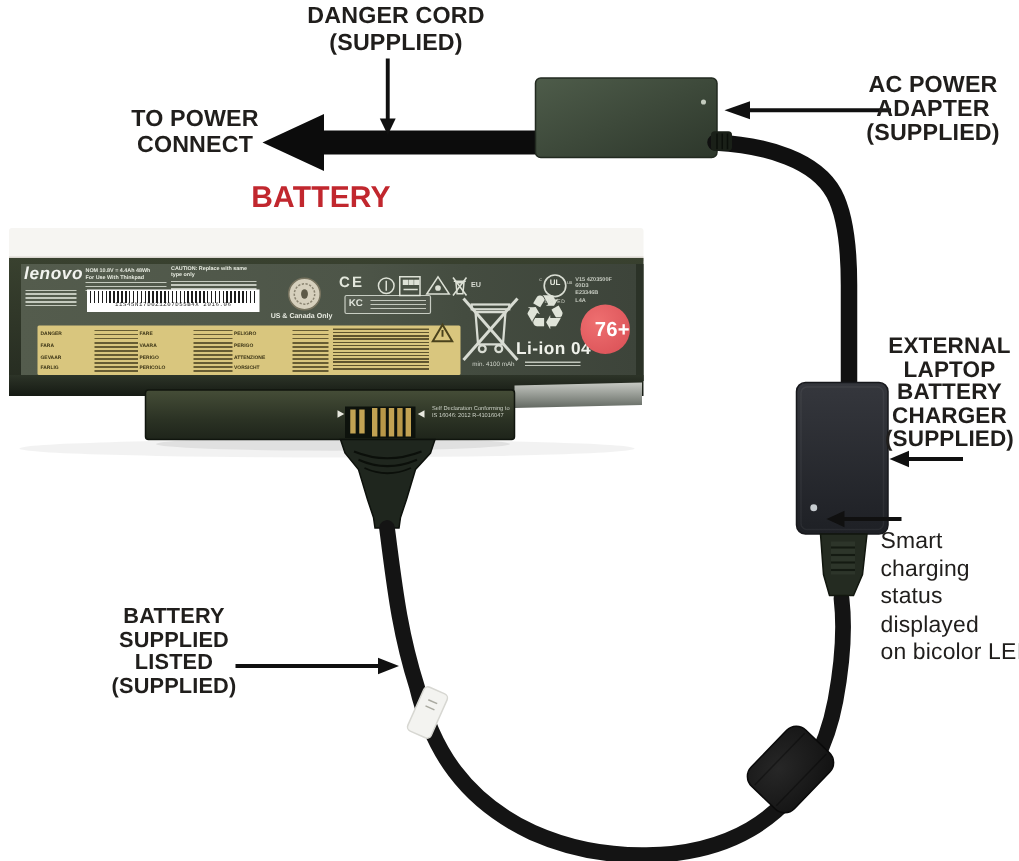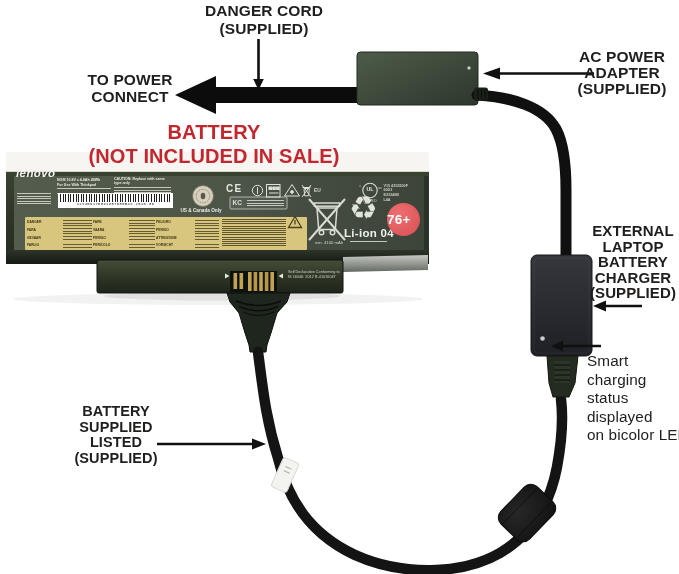--- a/index.html
+++ b/index.html
@@ -14,21 +14,21 @@
   #ann-notice{left:29px;top:121px;width:370px;font-size:20px;line-height:23.5px;color:#c1272e;}
   #ann-charger{left:573px;top:223px;width:120px;font-size:15px;line-height:15.6px;}
   #ann-smart{left:587px;top:352px;width:102px;font-size:15.3px;line-height:18.6px;font-weight:400;text-align:left;}
   #ann-cable{left:43px;top:404px;width:146px;font-size:14.5px;line-height:15.5px;}
   .mc{position:absolute;color:#e6eadf;}
   .ml-l{background:repeating-linear-gradient(180deg,rgba(224,229,218,.8) 0,rgba(224,229,218,.8) .9px,transparent .9px,transparent 2.6px);}
   .ml-d{background:repeating-linear-gradient(180deg,rgba(64,56,26,.75) 0,rgba(64,56,26,.75) .9px,transparent .9px,transparent 2.7px);}
   .ml-d.dense{background:repeating-linear-gradient(180deg,rgba(64,56,26,.8) 0,rgba(64,56,26,.8) 1px,transparent 1px,transparent 2.2px);}
   .badge76{position:absolute;left:387px;top:203px;width:33px;height:33px;border-radius:50%;
            background:radial-gradient(circle at 35% 35%,#ee6f70,#d84e54);
-           color:#fff;font-weight:700;font-size:13.5px;line-height:33px;text-align:left;letter-spacing:.2px;}
+           color:#fff;font-weight:700;font-size:13.5px;line-height:33px;text-align:right;letter-spacing:.2px;}
 </style>
 </head>
 <body>
 
 <div class="stage">
 
 <svg class="photo" width="679" height="574" viewBox="0 0 679 574">
   <defs>
     <linearGradient id="gA" x1="0" y1="0" x2="1" y2="1">
           <stop offset="0" stop-color="#4e5c4a"></stop>
@@ -204,42 +204,41 @@
   <div>TO POWER</div>
   <div>CONNECT</div>
 </div>
 <div class="ann center" id="ann-ac">
   <div>AC POWER</div>
   <div>ADAPTER</div>
   <div>(SUPPLIED)</div>
 </div>
 <div class="ann center" id="ann-notice">
   <div>BATTERY</div>
-  <div>(NOT INCLUDED IN SALE)</div>
 </div>
 <div class="ann center" id="ann-charger">
   <div>EXTERNAL</div>
   <div>LAPTOP</div>
   <div>BATTERY</div>
   <div>CHARGER</div>
   <div>(SUPPLIED)</div>
 </div>
 <div class="ann" id="ann-smart">
   <div>Smart charging</div>
   <div>status displayed</div>
   <div>on bicolor LED</div>
 </div>
 <div class="ann center" id="ann-cable">
   <div>BATTERY</div>
   <div>SUPPLIED</div>
   <div>LISTED</div>
   <div>(SUPPLIED)</div>
 </div>
 
-<div class="mc" style="left:16px;top:167px;font-size:11.5px;font-style:italic;font-weight:800;letter-spacing:.4px;color:#f2f3ee;">lenovo</div>
+<div class="mc" style="left:16px;top:177px;font-size:11.5px;font-style:italic;font-weight:800;letter-spacing:.4px;color:#f2f3ee;">lenovo</div>
 <div class="mc ml-l" style="left:17px;top:193px;width:34px;height:13px;"></div>
 
 <div class="mc" style="left:57px;top:178px;width:54px;font-size:3.6px;line-height:4.6px;font-weight:700;">
   <div>NOM 10.8V = 4.4Ah 48Wh</div>
   <div>For Use With Thinkpad</div>
   <div class="ml-l" style="height:7px;margin-top:1px;"></div>
 </div>
 
 <div class="mc" style="left:114px;top:177px;width:57px;font-size:3.6px;line-height:4.4px;font-weight:700;">
   <div>CAUTION: Replace with same type only</div>

